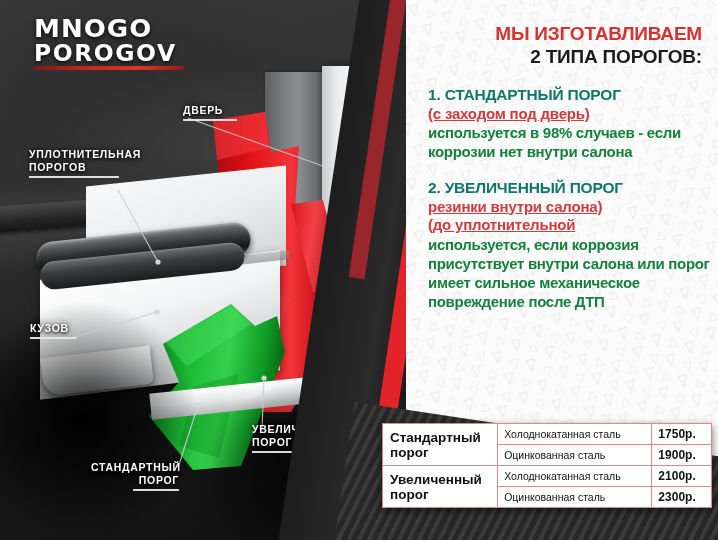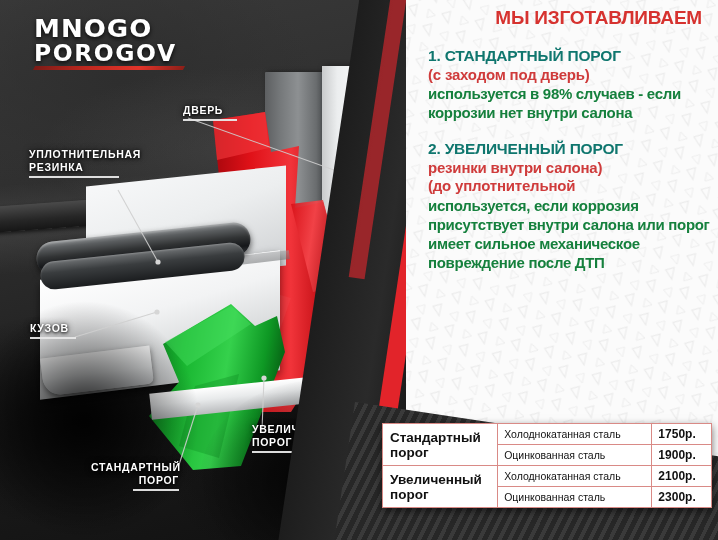--- a/index.html
+++ b/index.html
@@ -102,30 +102,30 @@
     transform:rotate(8.5deg);background:#e2242a;}
   .div-red2{position:absolute;left:373px;top:-50px;width:16px;height:330px;
     transform:rotate(8.5deg);background:#c0272c;opacity:.75;}
   .div-redsoft{position:absolute;left:352px;top:-50px;width:26px;height:300px;
     transform:rotate(8.5deg);background:#d14a4a;opacity:.55;}
 
   
   .right-panel{position:absolute;right:0;top:0;width:312px;height:540px;overflow:hidden;
     background:#fbfbfb;}
   .rp-pattern{position:absolute;inset:0;opacity:.5;}
-  .rp-inner{position:absolute;left:0;top:0;right:0;padding:6px 8px 0 22px;}
+  .rp-inner{position:absolute;left:0;top:0;right:0;padding:22px 8px 0 22px;}
 
   .head-red{color:#d6322f;font-size:19px;font-weight:bold;line-height:23px;
     letter-spacing:-.2px;text-align:right;padding-right:8px;}
   .head-dark{color:#1b1b1b;font-size:19px;font-weight:bold;line-height:23px;
     letter-spacing:-.2px;text-align:right;padding-right:8px;}
 
   .sec{margin-top:18px;}
   .sec-title{color:#0f766e;font-size:15.5px;font-weight:bold;line-height:18.5px;letter-spacing:-.2px;}
-  .sec-sub{color:#cf3b3b;font-size:15px;font-weight:bold;line-height:18.5px;letter-spacing:-.2px;}
+  .sec-sub{color:#cf3b3b;font-size:15px;font-weight:bold;line-height:18.5px;letter-spacing:-.2px;text-decoration:underline;}
   .sec-body{color:#15803d;font-size:15px;font-weight:bold;line-height:19px;letter-spacing:-.3px;margin-top:0;}
 
   
   .band{position:absolute;left:355px;top:402px;width:400px;height:150px;
     transform:rotate(8.5deg);transform-origin:0 0;
     background:repeating-linear-gradient(-72deg,#3a3a3a 0px,#3a3a3a 4px,#272727 4px,#272727 9px);}
 
   .ptable{position:absolute;left:382px;top:423px;width:330px;
     border-collapse:collapse;background:#fff;border:1.5px solid #d98a86;
     box-shadow:0 3px 8px rgba(0,0,0,.55);}
@@ -232,21 +232,21 @@
       <circle cx="158" cy="262" r="2.6" fill="#d6d6d6"></circle>
       <circle cx="157" cy="312" r="2.6" fill="#d6d6d6"></circle>
       <circle cx="198" cy="405" r="2.6" fill="#d6d6d6"></circle>
       <circle cx="264" cy="378" r="2.6" fill="#d6d6d6"></circle>
     </svg>
 
     <div class="lbl" style="left:183px;top:104px;">ДВЕРЬ</div>
     <div class="lbl-rule" style="left:183px;top:119px;width:54px;"></div>
 
     <div class="lbl" style="left:29px;top:148px;">УПЛОТНИТЕЛЬНАЯ
-РЕЗИНКА</div>
+ПОРОГОВ</div>
     <div class="lbl-rule" style="left:29px;top:176px;width:90px;"></div>
 
     <div class="lbl" style="left:30px;top:322px;">КУЗОВ</div>
     <div class="lbl-rule" style="left:30px;top:337px;width:46px;"></div>
 
     <div class="lbl" style="left:91px;top:461px;text-align:right;width:88px;">СТАНДАРТНЫЙ
 ПОРОГ</div>
     <div class="lbl-rule" style="left:133px;top:489px;width:46px;"></div>
 
     <div class="lbl" style="left:252px;top:423px;">УВЕЛИЧЕННЫЙ
@@ -268,20 +268,21 @@
           <path d="M6 26 L14 22 L14 32 Z" fill="none" stroke="#e2e2e2" stroke-width="1"></path>
           <path d="M24 4 L32 9 L24 13 Z" fill="none" stroke="#e0e0e0" stroke-width="1"></path>
         </pattern>
       </defs>
       <rect width="312" height="540" fill="#fcfcfc"></rect>
       <rect width="312" height="540" fill="url(#chev)"></rect>
     </svg>
 
     <div class="rp-inner">
       <div class="head-red">МЫ ИЗГОТАВЛИВАЕМ</div>
+      <div class="head-dark">2 ТИПА ПОРОГОВ:</div>
 
       <div class="sec">
         <div class="sec-title">1. СТАНДАРТНЫЙ ПОРОГ</div>
         <div class="sec-sub">(с заходом под дверь)</div>
         <div class="sec-body">используется в 98% случаев - если коррозии нет внутри салона</div>
       </div>
 
       <div class="sec">
         <div class="sec-title">2. УВЕЛИЧЕННЫЙ ПОРОГ</div>
         <div class="sec-sub">резинки внутри салона)</div>

